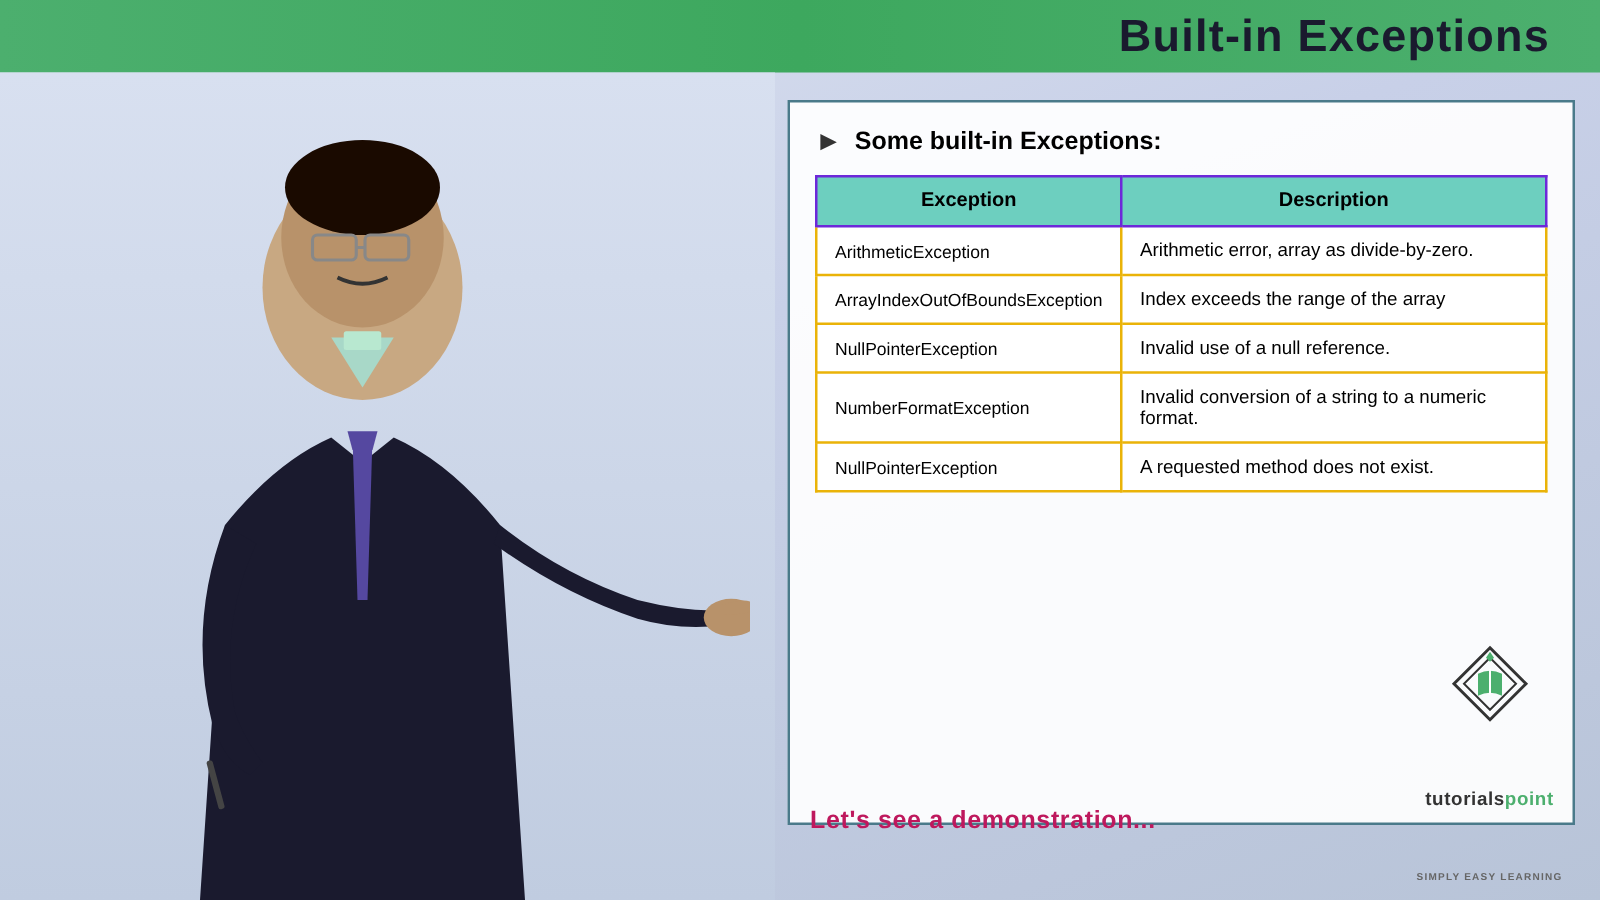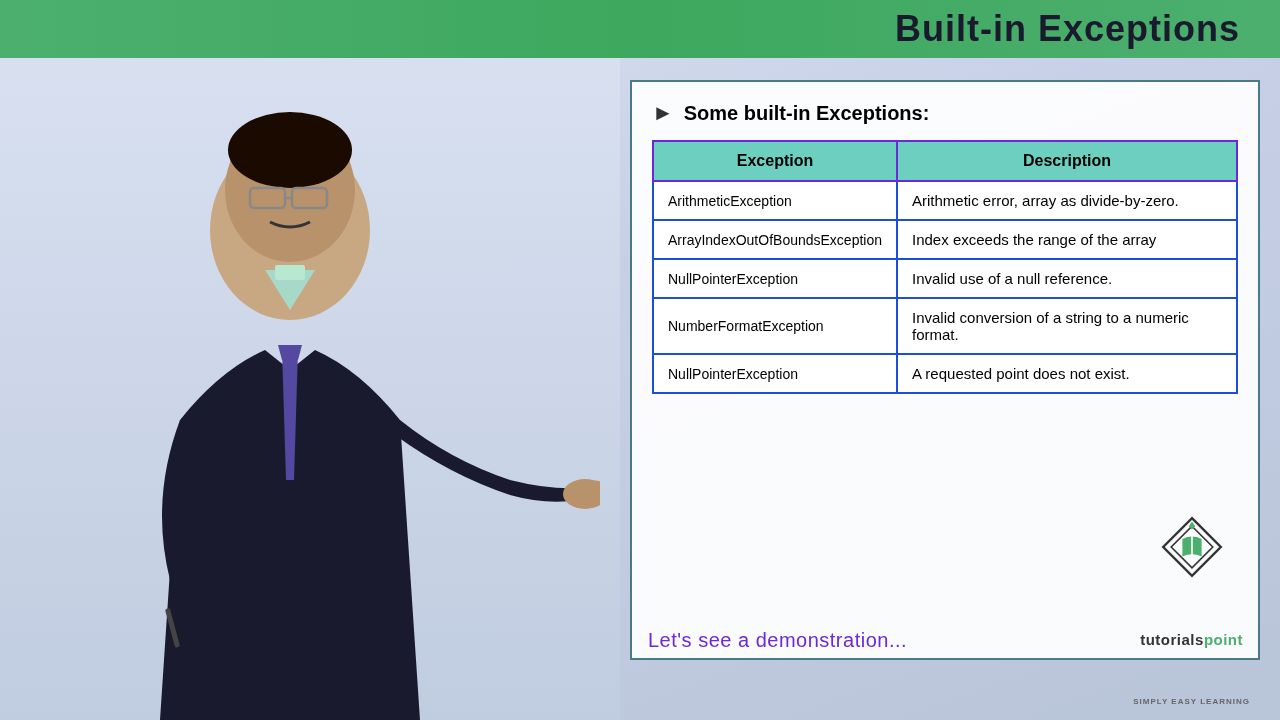--- a/index.html
+++ b/index.html
@@ -97,38 +97,38 @@
     .exceptions-table th {
       background: #6dcfbf;
       border: 2px solid #6d28d9;
       padding: 10px 14px;
       text-align: center;
       font-weight: bold;
       font-size: 16px;
     }
 
     .exceptions-table td {
-      border: 2px solid #1d4ed8;
+      border: 2px solid #eab308;
       padding: 10px 14px;
       vertical-align: middle;
       background: #fff;
       margin-left: 24px;
     }
 
     .exceptions-table td:first-child {
       font-size: 14px;
     }
 
     .bottom-text {
       position: absolute;
-      bottom: 68px;
+      bottom: 52px;
       left: 648px;
       font-size: 20px;
-      font-weight: normal;
-      color: #6d28d9;
+      font-weight: bold;
+      color: #be185d;
       letter-spacing: 0.5px;
     }
 
     
     .logo-area {
       position: absolute;
       bottom: 14px;
       right: 30px;
       display: flex;
       flex-direction: column;
@@ -232,21 +232,21 @@
         <tr>
           <td>NullPointerException</td>
           <td>Invalid use of a null reference.</td>
         </tr>
         <tr>
           <td>NumberFormatException</td>
           <td>Invalid conversion of a string to a numeric format.</td>
         </tr>
         <tr>
           <td>NullPointerException</td>
-          <td>A requested point does not exist.</td>
+          <td>A requested method does not exist.</td>
         </tr>
       </tbody>
   </table>
 </div>
 
 <div class="bottom-text">Let's see a demonstration...</div>
 
 <div class="logo-area">
   <svg class="logo-diamond" viewBox="0 0 80 80" xmlns="http://www.w3.org/2000/svg">
 

